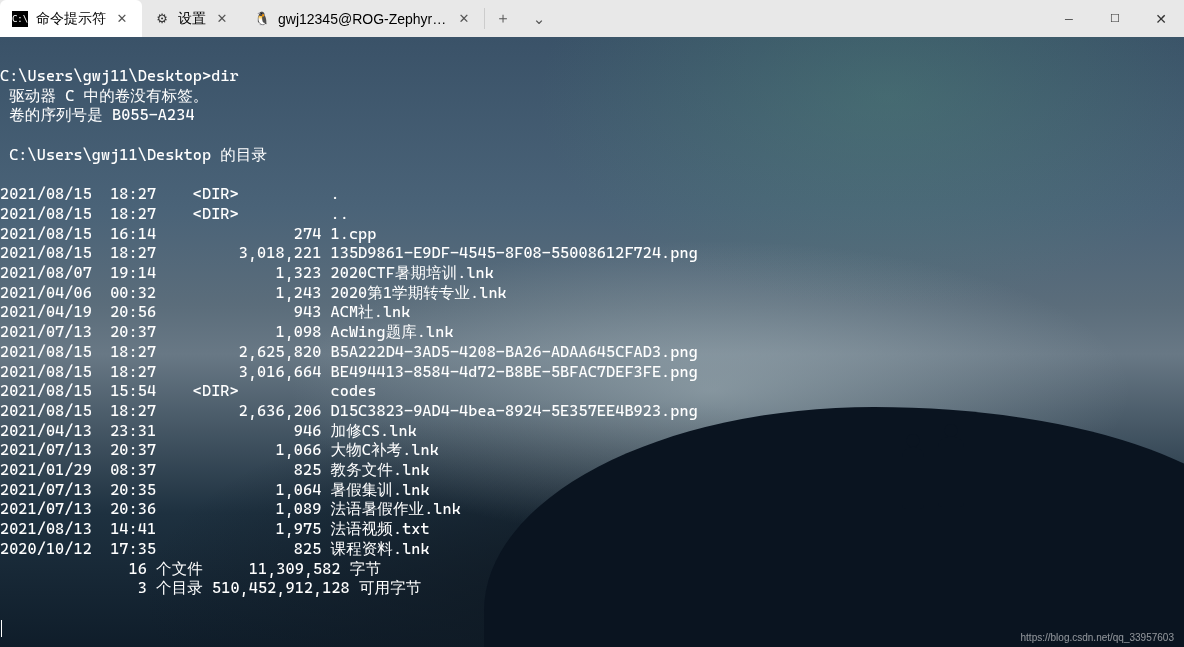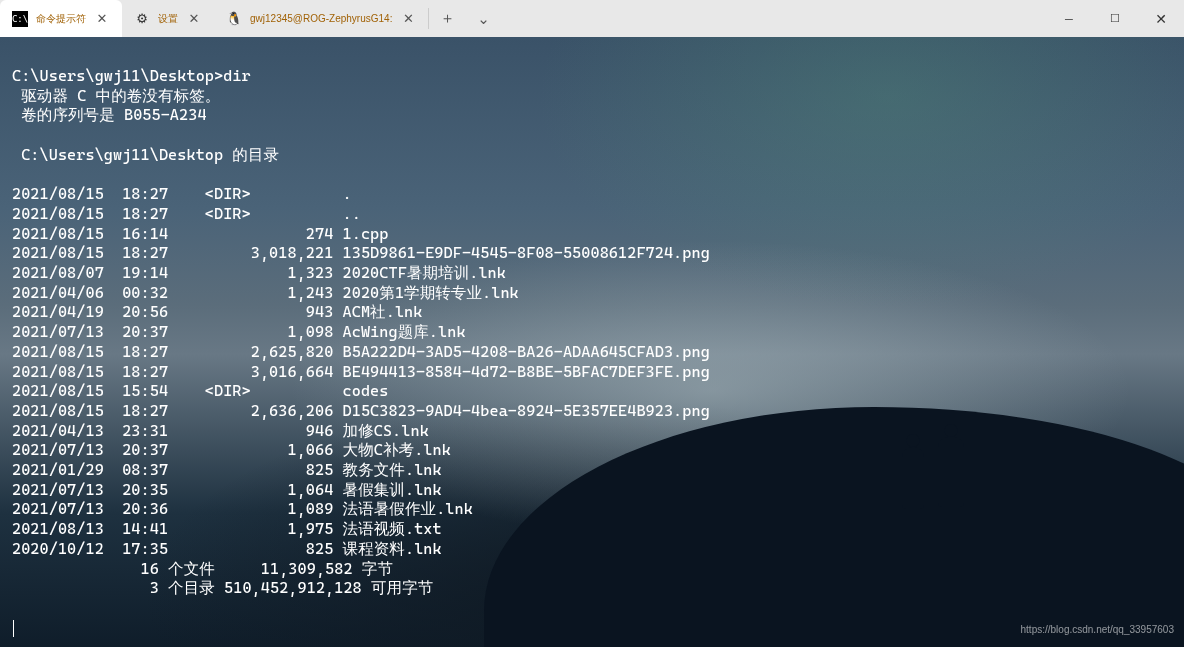--- a/index.html
+++ b/index.html
@@ -44,22 +44,22 @@
     .tab-icon {
       width: 16px;
       height: 16px;
       display: flex;
       align-items: center;
       justify-content: center;
       font-size: 13px;
     }
     .tab-icon.cmd { background: #000; color: #fff; font-size: 9px; font-family: monospace; display:flex; align-items:center; justify-content:center; }
     .tab-label {
-      font-size: 10px;
-      color: #a16207;
+      font-size: 14px;
+      color: #000000;
       white-space: nowrap;
       overflow: hidden;
       text-overflow: ellipsis;
       max-width: 170px;
     }
     .tab-close {
       width: 16px;
       height: 16px;
       display: flex;
       align-items: center;
@@ -136,39 +136,39 @@
       height: 240px;
       background: #0a1420;
       border-radius: 50% 50% 0 0 / 85% 60% 0 0;
     }
     .terminal {
       position: absolute;
       top: 37px;
       left: 0;
       right: 0;
       bottom: 0;
-      padding: 30px 8px 8px 12px;
+      padding: 30px 8px 8px 0;
       font-family: 'Cascadia Mono', 'Consolas', 'Courier New', monospace;
       font-size: 15.5px;
       line-height: 19.7px;
       color: #ffffff;
       white-space: pre;
       letter-spacing: 0.1px;
     }
     .cursor {
       display: inline-block;
       width: 1px;
       height: 17px;
       background: #fff;
       vertical-align: text-bottom;
       margin-left: 1px;
     }
     .watermark {
       position: absolute;
-      bottom: 12px;
+      bottom: 4px;
       right: 10px;
       font-size: 10px;
       color: rgba(255,255,255,0.55);
       font-family: sans-serif;
     }
   </style>
 </head>
 <body>
 
 <div class="titlebar">

